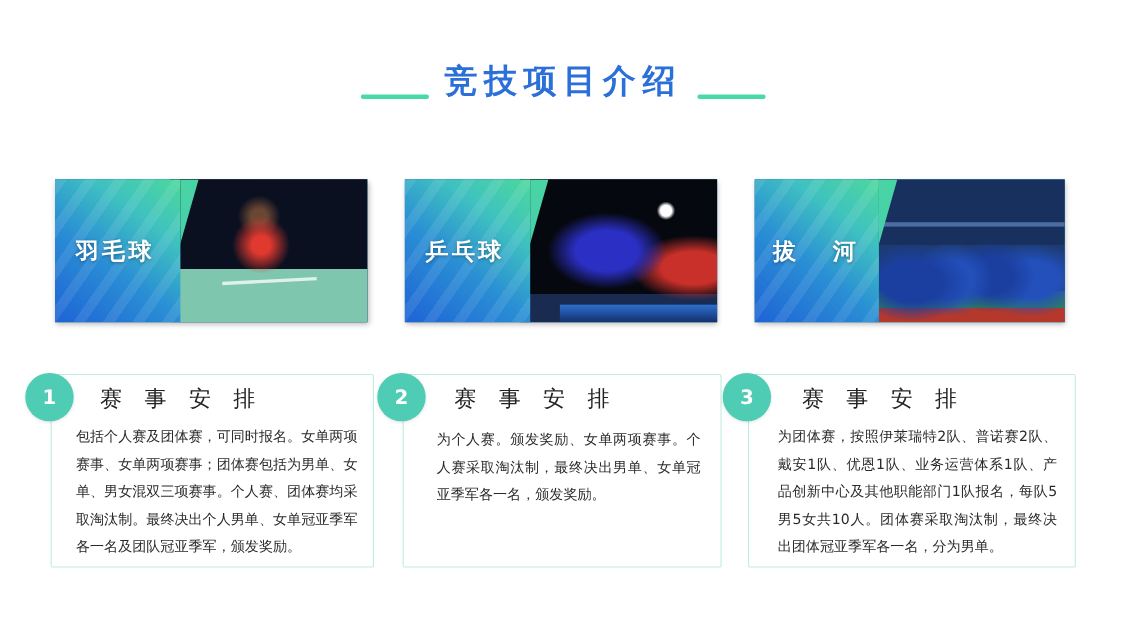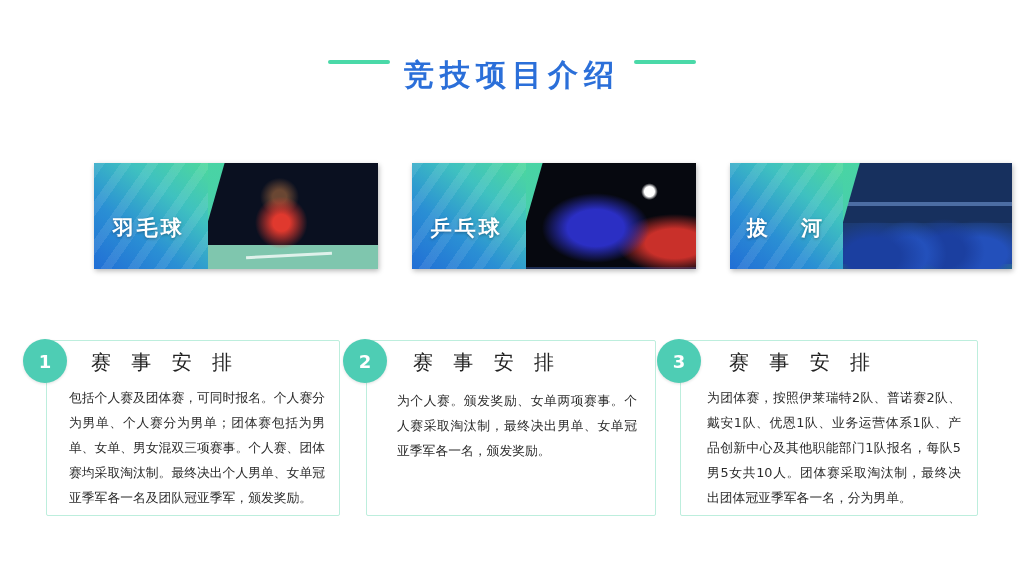--- a/index.html
+++ b/index.html
@@ -7,40 +7,39 @@
   body {
     background:#ffffff;
     font-family:"DejaVu Sans","Liberation Sans",sans-serif;
     overflow:hidden;
     position:relative;
   }
 
   
   .title-row{
     position:absolute; left:0; top:60px; width:1024px;
-    display:flex; align-items:flex-start; justify-content:center; gap:14px;
+    display:flex; align-items:flex-end; justify-content:center; gap:14px;
   }
   .title-dash{
     width:62px; height:4px; background:#4ad9a8; border-radius:2px;
     display:block;
   }
   .title-text{
     font-size:30px; font-weight:bold; color:#2b6fd9;
     letter-spacing:6px; line-height:1; white-space:nowrap;
   }
 
   
   .cards{
     position:absolute; left:0; top:163px; width:1024px; height:130px;
   }
   .card{
-    position:absolute; top:0; height:106px;
+    position:absolute; top:0; height:130px;
     background:#0369a1; overflow:hidden;
     box-shadow:1px 2px 5px rgba(0,0,0,.28);
-    margin-left:44px;
   }
   .card-1{ left:50px;  width:284px; }
   .card-2{ left:368px; width:284px; }
   .card-3{ left:686px; width:282px; }
 
   
   .photo{
     position:absolute; top:0; right:0; height:130px; width:63%;
     overflow:hidden;
   }
@@ -177,21 +176,21 @@
     </div>
   </div>
 
 </div>
 
 <div class="panels">
 
   <div class="panel panel-1">
     <div class="badge">1</div>
     <div class="panel-heading">赛 事 安 排</div>
-    <div class="panel-body">包括个人赛及团体赛，可同时报名。个人赛分为男单、个人赛分为男单；团体赛包括为男单、女单、男女混双三项赛事。个人赛、团体赛均采取淘汰制。最终决出个人男单、女单冠亚季军各一名及团队冠亚季军，颁发奖励。</div>
+    <div class="panel-body">包括个人赛及团体赛，可同时报名。女单两项赛事、女单两项赛事；团体赛包括为男单、女单、男女混双三项赛事。个人赛、团体赛均采取淘汰制。最终决出个人男单、女单冠亚季军各一名及团队冠亚季军，颁发奖励。</div>
   </div>
 
   <div class="panel panel-2">
     <div class="badge">2</div>
     <div class="panel-heading">赛 事 安 排</div>
     <div class="panel-body">为个人赛。颁发奖励、女单两项赛事。个人赛采取淘汰制，最终决出男单、女单冠亚季军各一名，颁发奖励。</div>
   </div>
 
   <div class="panel panel-3">
     <div class="badge">3</div>

